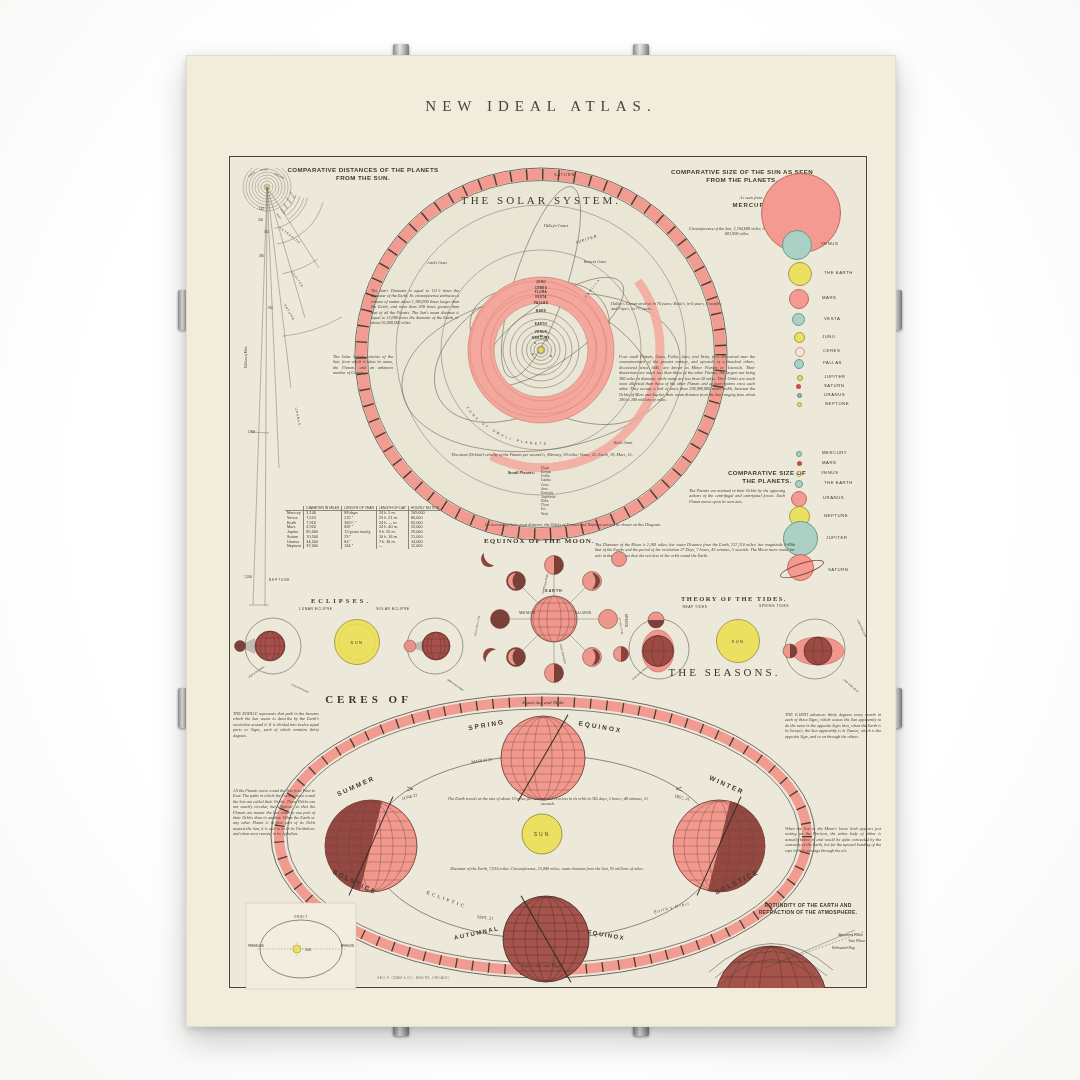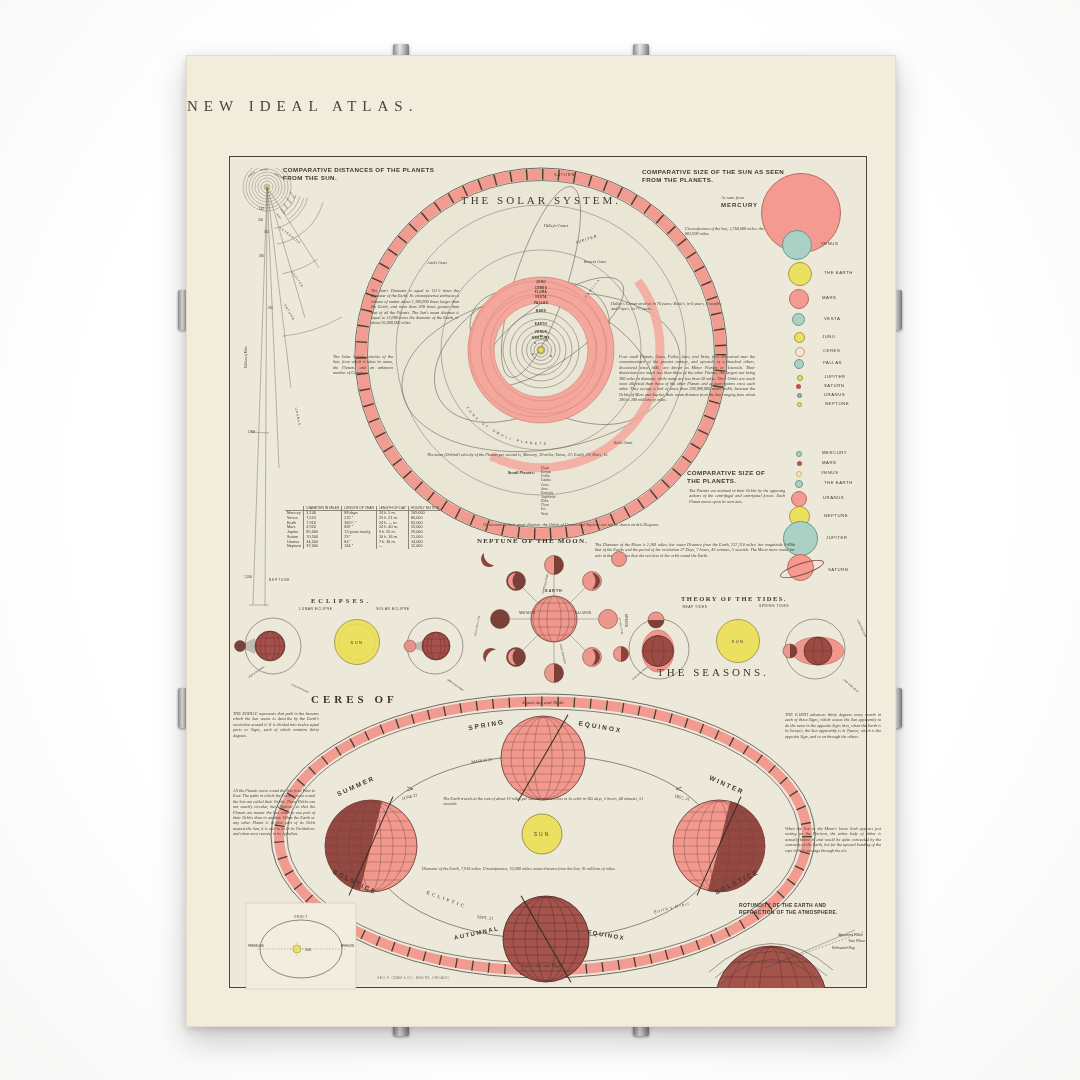--- a/index.html
+++ b/index.html
@@ -1,20 +1,20 @@
 <!DOCTYPE html>
 <html><head>
 <meta charset="utf-8">
 <style>
   html,body{margin:0;padding:0;background:#fff}
   .stage{position:relative;width:1080px;height:1080px;background:radial-gradient(ellipse at 50% 45%,#ffffff 60%,#f7f7f6 100%);overflow:hidden;font-family:"Liberation Sans",sans-serif}
   .poster{position:absolute;left:186px;top:55px;width:708px;height:970px;background:#f2ecdd;box-shadow:0 14px 30px rgba(0,0,0,.20),0 3px 8px rgba(0,0,0,.14);border:1px solid #e2dccd}
   .a{position:absolute}
   .ser{font-family:"Liberation Serif",serif}
-  .c{text-align:left}
+  .c{text-align:center}
   .j{text-align:justify}
   .it{font-style:italic}
   .note{color:#4a4337;line-height:1.28}
   .hdr{color:#3f382e;font-weight:bold;line-height:1.35}
   .pl{font-size:4.3px;letter-spacing:.5px;color:#443c31;white-space:nowrap;line-height:1.1}
   .dot{position:absolute;border-radius:50%;box-sizing:border-box}
   .chart{position:absolute;left:42px;top:100px;width:638px;height:832px;border:1.2px solid #4a4237;background:#ece9da;box-sizing:border-box}
   .clip{position:absolute;background:linear-gradient(90deg,#90908e,#ebebe9 42%,#c9c9c7 62%,#7e7e7a);border-radius:2px;box-shadow:0 1px 3px rgba(0,0,0,.4)}
   svg text{fill:#40392e;font-family:"Liberation Sans",sans-serif}
   svg text.se{font-family:"Liberation Serif",serif}
@@ -321,21 +321,21 @@
               <td>Neptune</td>
               <td>37,000</td>
               <td>164 ″</td>
               <td>—</td>
               <td>12,000</td>
             </tr>
       </tbody>
         </table>
     </div>
 
-    <div class="a ser c" style="left:290px;top:481px;width:125px;font-size:7px;font-weight:bold;letter-spacing:1.2px;color:#3c352b">NEPTUNE OF THE MOON.</div>
+    <div class="a ser c" style="left:290px;top:481px;width:125px;font-size:7px;font-weight:bold;letter-spacing:1.2px;color:#3c352b">EQUINOX OF THE MOON.</div>
     <div class="a ser it j note" style="left:408px;top:486px;width:200px;font-size:4.2px">The Diameter of the Moon is 2,160 miles; her mean Distance from the Earth, 237,318 miles; her magnitude 1-49th that of the Earth; and the period of her revolution 27 Days, 7 hours, 43 minutes, 5 seconds. The Moon turns round her axis in the same time that she revolves in her orbit round the Earth.</div>
 
     <svg class="a" style="left:280px;top:478px" width="166" height="168" viewBox="0 0 166 168">
       <defs>
         <clipPath id="cpEarthM">
             <circle cx="0" cy="0" r="22.6"></circle>
           </clipPath>
         <path id="halfR" d="M0,-9.5 A9.5,9.5 0 0,1 0,9.5 Z"></path>
         <path id="cresL" d="M0,-8 A8,8 0 0,0 0,8 A11,11 0 0,1 0,-8 Z"></path>
       </defs>

